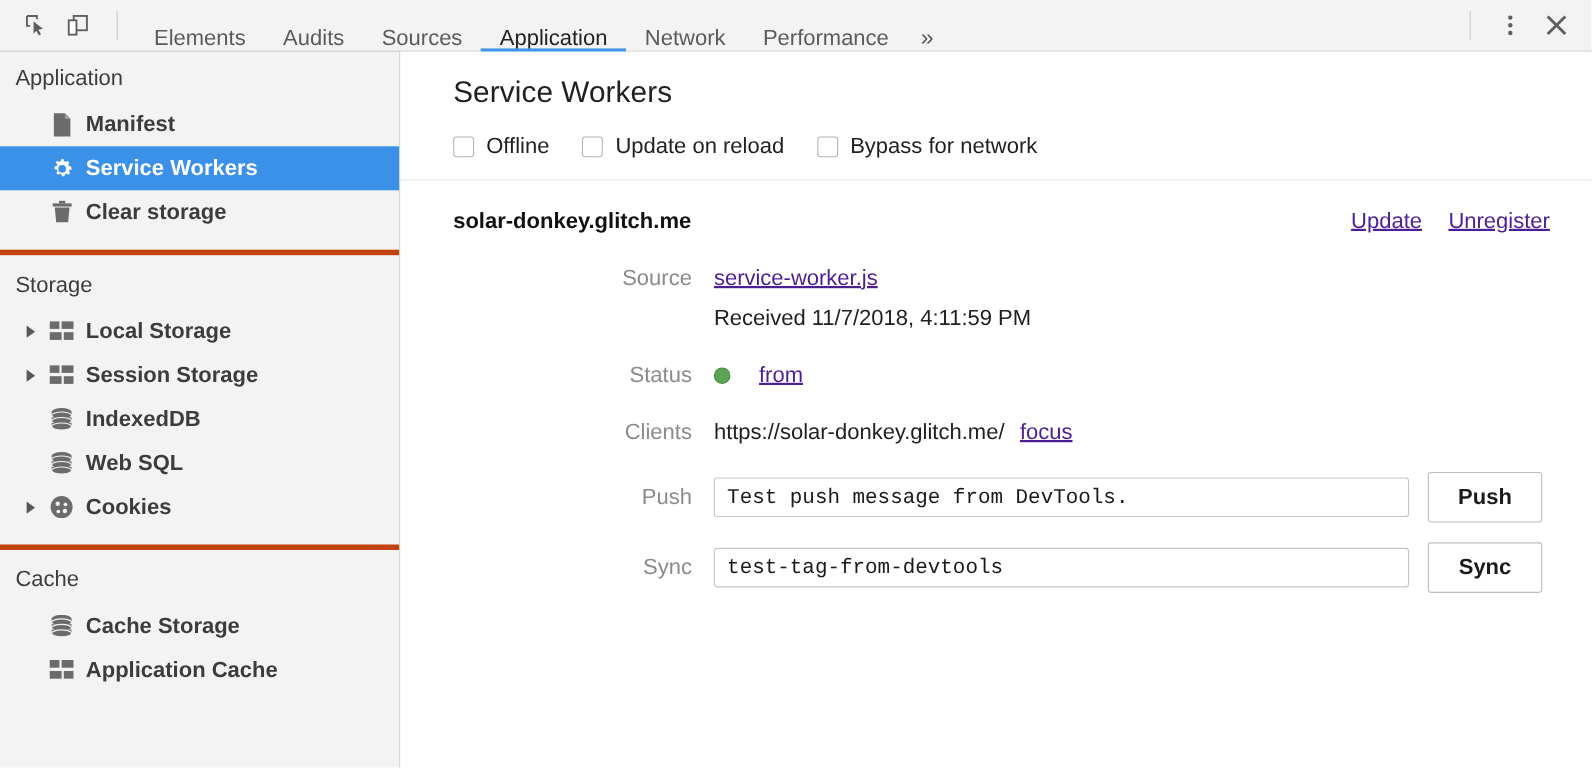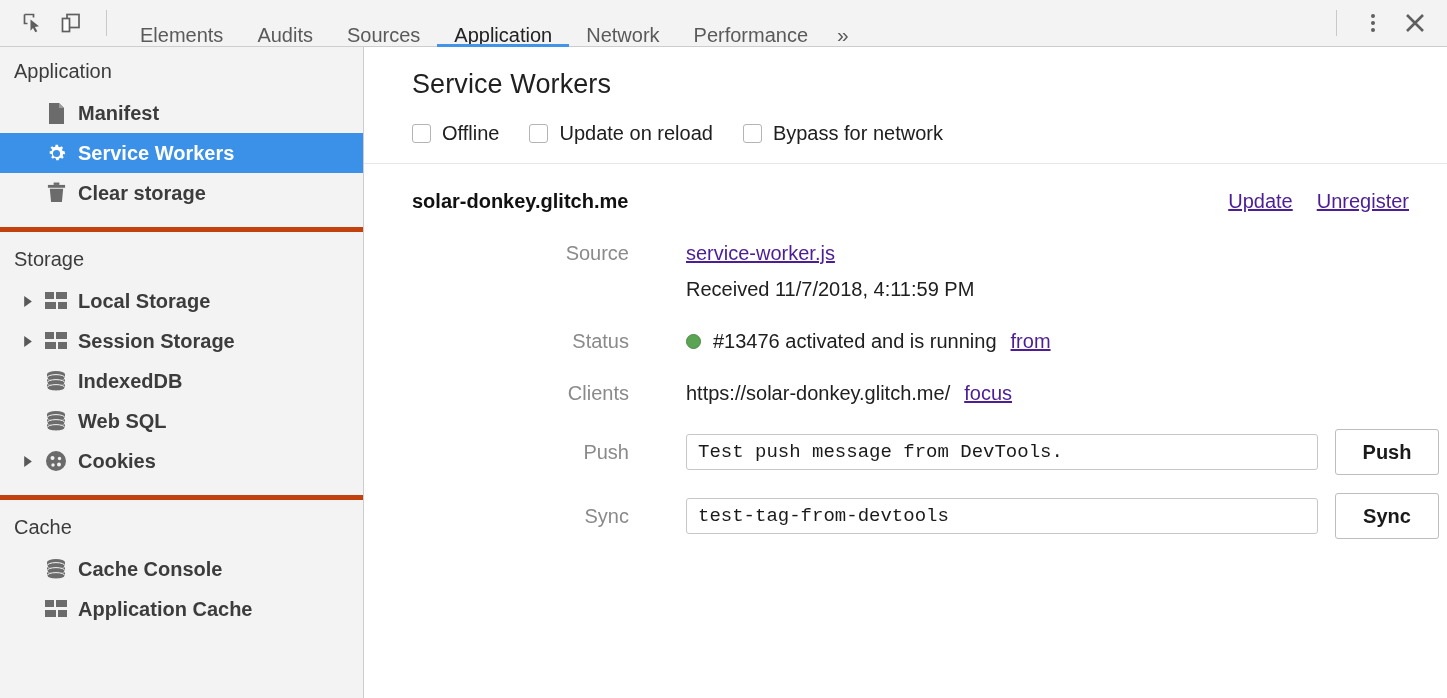--- a/index.html
+++ b/index.html
@@ -132,21 +132,21 @@
 
   .rows { margin-top: 22px; }
   .row { display: flex; align-items: flex-start; margin-bottom: 0; }
   .row-lbl {
     width: 285px; min-width: 285px; text-align: right;
     padding-right: 20px; font-size: 20px; color: #8a8a8a;
     line-height: 36px;
   }
   .row-val {
     font-size: 20px; color: #202020; line-height: 36px;
-    display: flex; align-items: center; flex-wrap: wrap; margin-left: 37px;
+    display: flex; align-items: center; flex-wrap: wrap;
   }
   .spacer-lbl { width: 285px; min-width: 285px; }
   .gap8 { width: 14px; display: inline-block; }
   .dot {
     width: 15px; height: 15px; border-radius: 50%;
     background: #5aa454; border: 1px solid #4a8a46;
     display: inline-block; margin-right: 12px;
   }
 
   .row.input-row { align-items: center; margin-top: 18px; }
@@ -367,21 +367,21 @@
             <svg width="22" height="21" viewBox="0 0 22 21">
               <ellipse cx="11" cy="3.2" rx="9" ry="3.2" fill="#6b6b6b"></ellipse>
               <rect x="2" y="3.2" width="18" height="3.6" fill="#6b6b6b"></rect>
               <ellipse cx="11" cy="6.8" rx="9" ry="3.2" fill="#6b6b6b" stroke="#f3f3f3" stroke-width="1"></ellipse>
               <rect x="2" y="8.4" width="18" height="3.4" fill="#6b6b6b"></rect>
               <ellipse cx="11" cy="11.8" rx="9" ry="3.2" fill="#6b6b6b" stroke="#f3f3f3" stroke-width="1"></ellipse>
               <rect x="2" y="13.4" width="18" height="3.4" fill="#6b6b6b"></rect>
               <ellipse cx="11" cy="16.8" rx="9" ry="3.2" fill="#6b6b6b" stroke="#f3f3f3" stroke-width="1"></ellipse>
             </svg>
           </span>
-          <span class="sb-label">Cache Console</span>
+          <span class="sb-label">Cache Storage</span>
         </div>
 
         <div class="sb-item">
           <span class="sb-twisty none"></span>
           <span class="sb-ico">
             <svg width="22" height="18" viewBox="0 0 22 18">
               <rect x="0" y="0" width="9" height="7" fill="#6b6b6b"></rect>
               <rect x="11" y="0" width="11" height="7" fill="#6b6b6b"></rect>
               <rect x="0" y="10" width="11" height="7" fill="#6b6b6b"></rect>
               <rect x="13" y="10" width="9" height="7" fill="#6b6b6b"></rect>
@@ -435,21 +435,20 @@
 
           <div class="row">
             <div class="spacer-lbl"></div>
             <div class="row-val">Received 11/7/2018, 4:11:59 PM</div>
           </div>
 
           <div class="row" style="margin-top:16px;">
             <div class="row-lbl">Status</div>
             <div class="row-val">
               <span class="dot"></span>
-              <span>#13476 activated and is running</span>
               <span class="gap8"></span>
               <span class="lnk">from</span>
             </div>
           </div>
 
           <div class="row" style="margin-top:16px;">
             <div class="row-lbl">Clients</div>
             <div class="row-val">
               <span>https://solar-donkey.glitch.me/</span>
               <span class="gap8"></span>

